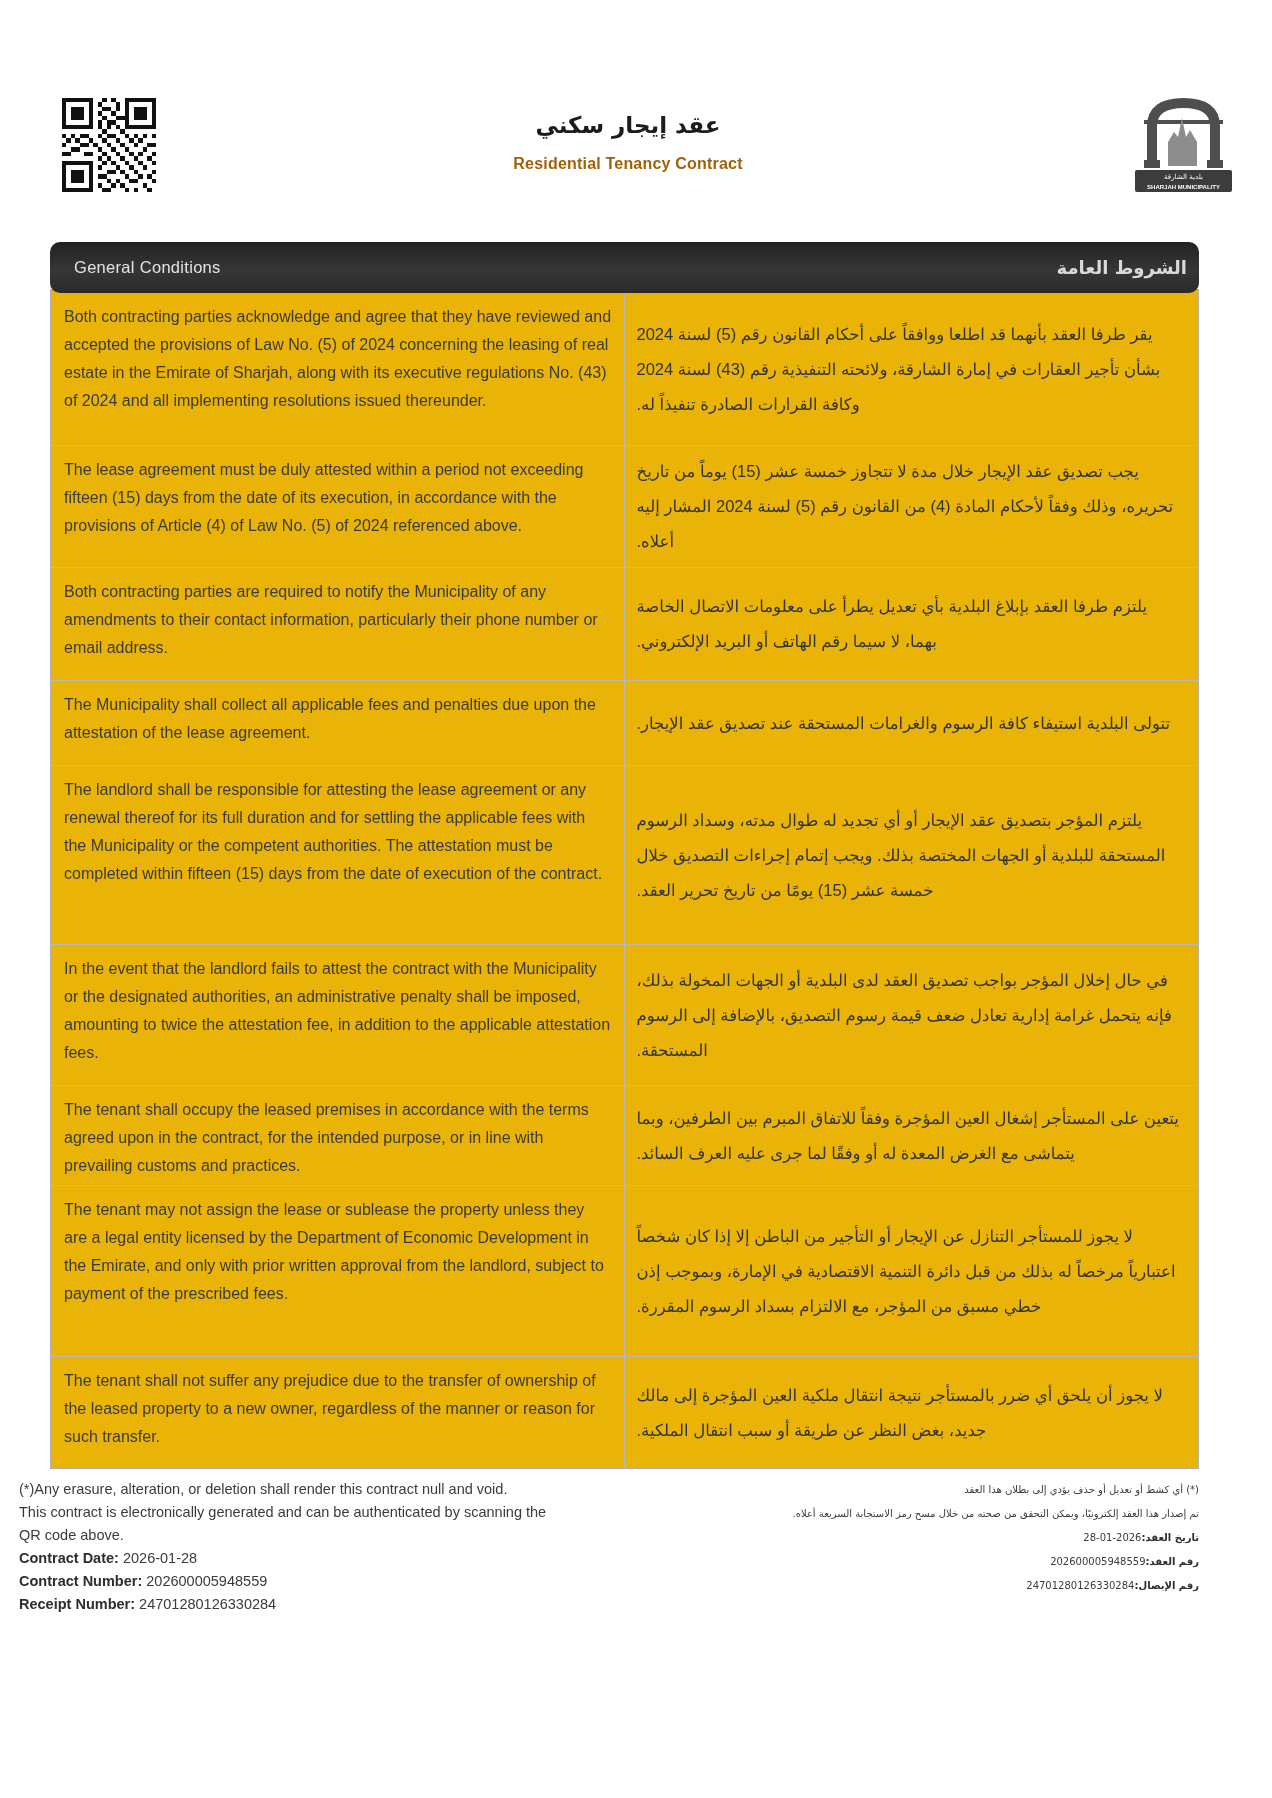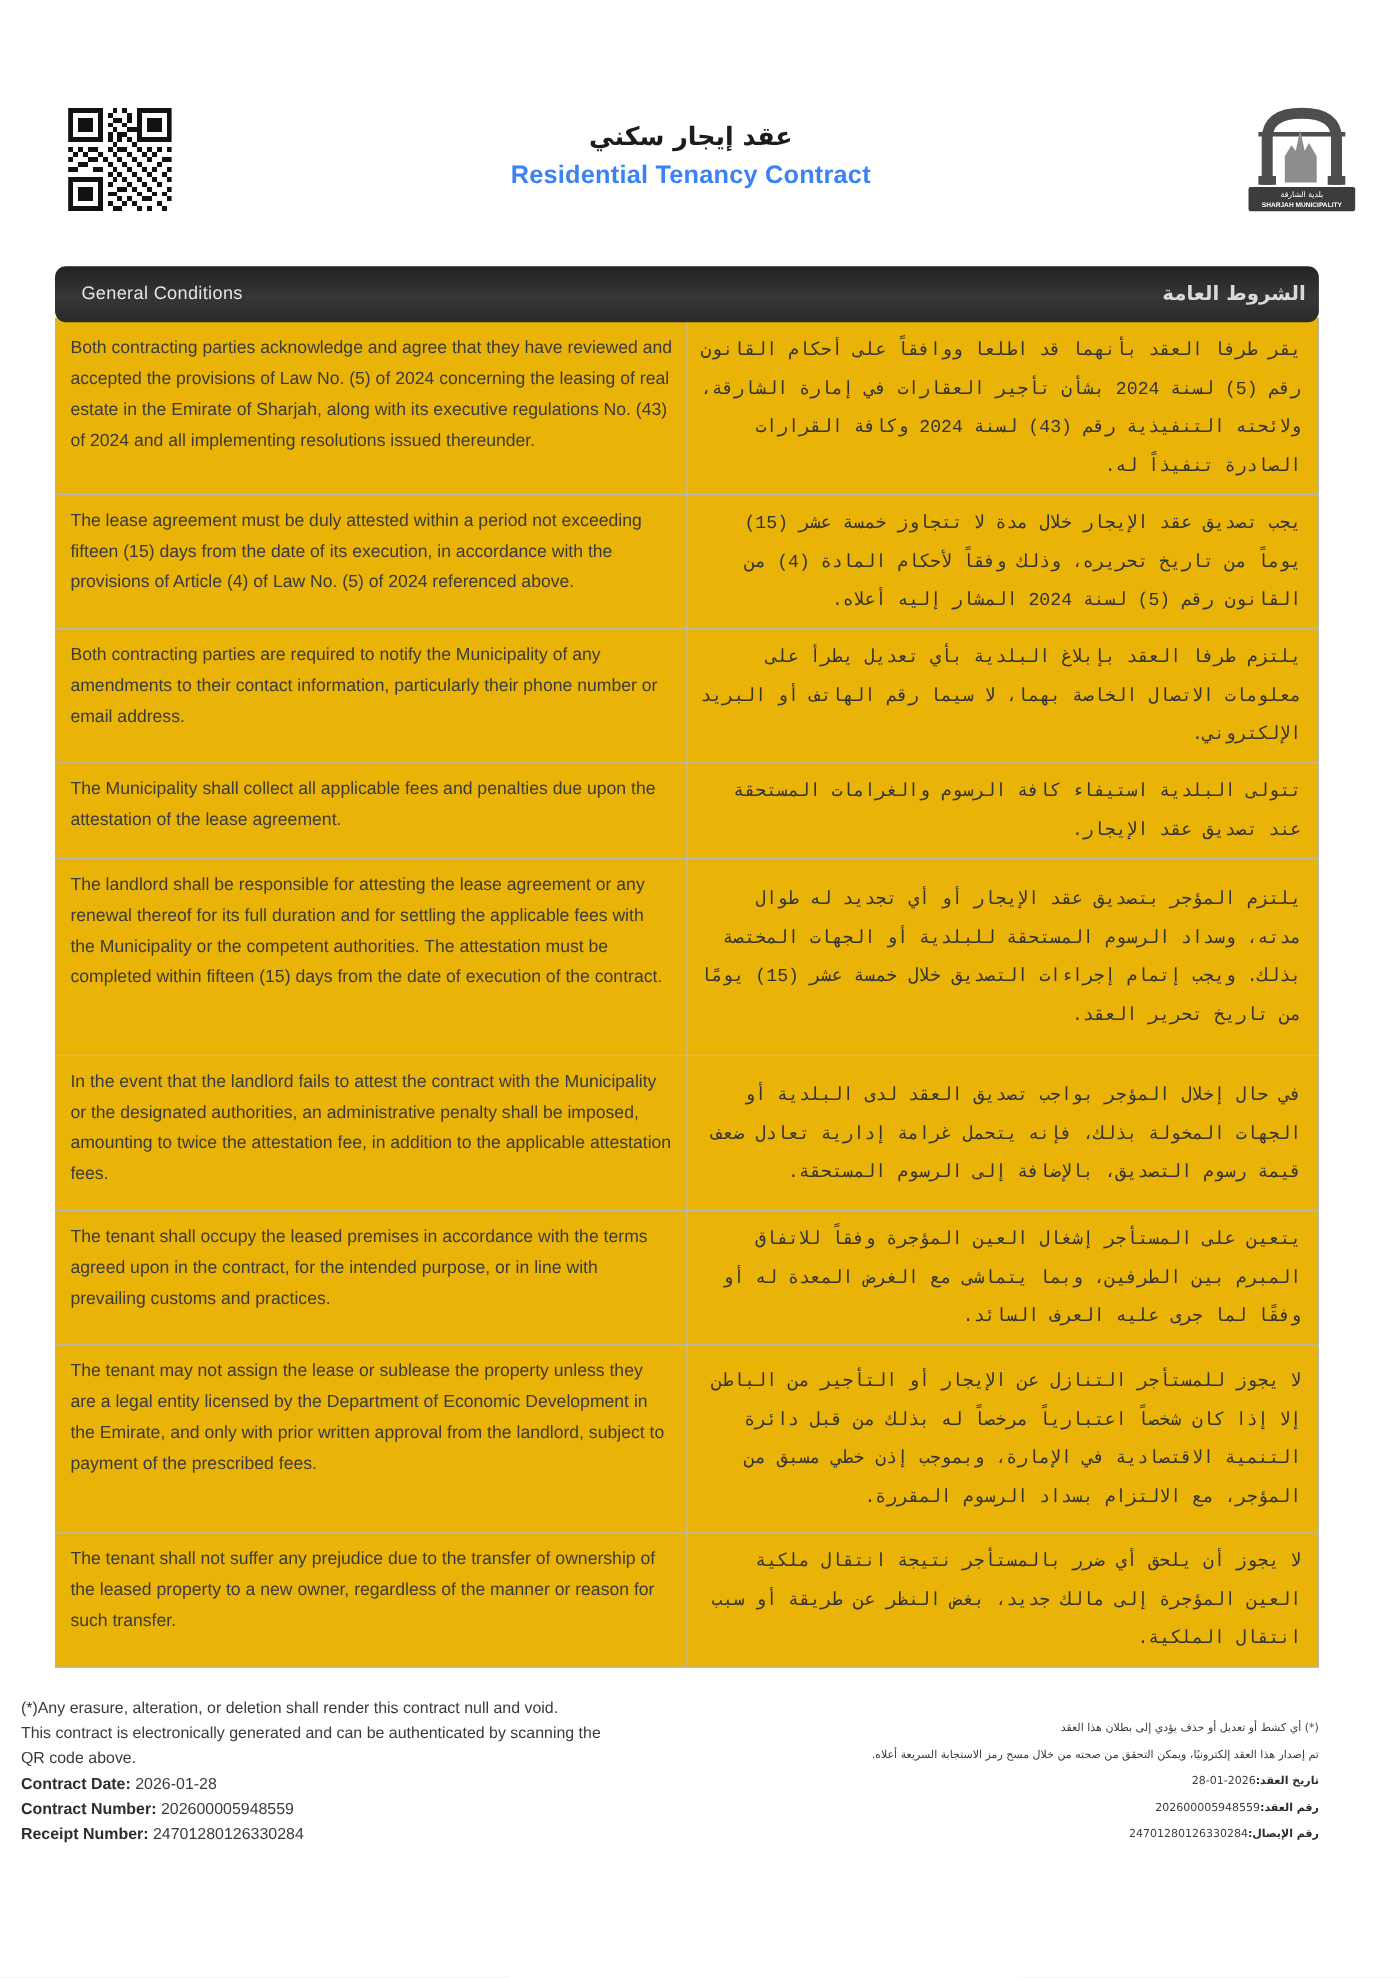--- a/index.html
+++ b/index.html
@@ -8,21 +8,21 @@
     position:relative;box-sizing:border-box;overflow:hidden;
     font-family:"Liberation Sans","DejaVu Sans",sans-serif;color:#3b3b3b;
   }
   
   .head-area{position:relative;height:242px;}
   .qr{position:absolute;left:62px;top:98px;width:94px;height:94px;}
   .qr svg{width:100%;height:100%;display:block;}
   .titles{position:absolute;left:0;top:112px;width:1256px;text-align:center;}
   .title-ar{font-size:23px;font-weight:bold;color:#1c1c1c;direction:rtl;
     font-family:"DejaVu Sans","Liberation Sans",sans-serif;}
-  .title-en{font-size:23px;font-weight:bold;color:#3b82f6;margin-top:7px;letter-spacing:.2px;}
+  .title-en{font-size:16px;font-weight:bold;color:#a16207;margin-top:17px;letter-spacing:.2px;}
   .logo{position:absolute;left:1127px;top:88px;width:113px;height:108px;}
   .logo svg{width:100%;height:100%;display:block;}
 
   
   .gc{margin:0 50px;width:1149px;box-sizing:border-box;}
   .gc-bar{
     box-sizing:border-box;height:51px;border-radius:10px;
     background:linear-gradient(180deg,#222222 0%,#363636 55%,#2a2a2a 100%);
     display:flex;align-items:center;justify-content:space-between;
     padding:0 12px 0 24px;position:relative;z-index:2;gap:32px;
@@ -35,32 +35,32 @@
     margin-top:-4px;padding-top:4px;background:#eab308;position:relative;z-index:1;
   }
   .row{display:grid;grid-template-columns:1fr 1fr;border-bottom:1px solid #b9b9b9;}
   .row:last-child{border-bottom:none;}
   .cell-en{
     box-sizing:border-box;border-right:1px solid #b9b9b9;
     padding:10px 12px 5px 13px;font-size:16px;line-height:28px;color:#3b3b3b;
   }
   .cell-ar{
     box-sizing:border-box;padding:8px 15px 8px 12px;
-    direction:rtl;text-align:right;font-size:16.5px;line-height:35px;color:#343434;
+    direction:rtl;text-align:left;font-size:16.5px;line-height:35px;color:#343434;
     display:flex;align-items:center;
-    font-family:Liberation Mono, monospace;
+    font-family:Liberation Sans, sans-serif;
   }
   .cell-ar > span{width:100%;}
   .r1{min-height:152px}.r2{min-height:116px}.r3{min-height:112px}
   .r4{min-height:84px}.r5{min-height:178px}.r6{min-height:140px}
   .r7{min-height:86px}.r8{min-height:170px}.r9{min-height:111px}
 
   
-  .footer{display:flex;justify-content:space-between;align-items:flex-end;
-    margin:26px 73px 0 19px;}
+  .footer{display:flex;justify-content:space-between;align-items:flex-start;
+    margin:9px 73px 0 19px;}
   .foot-en{width:535px;font-size:14.5px;line-height:23px;color:#3b3b3b;}
   .foot-en .lbl{font-weight:bold;color:#2d2d2d;}
   .foot-ar{width:600px;direction:rtl;text-align:right;font-size:10px;line-height:24px;
     color:#3b3b3b;font-family:"DejaVu Sans","Liberation Sans",sans-serif;}
   .foot-ar .lbl{font-weight:bold;color:#2d2d2d;}
   .foot-line{margin:0;}
 </style>
 </head>
 <body>
 

